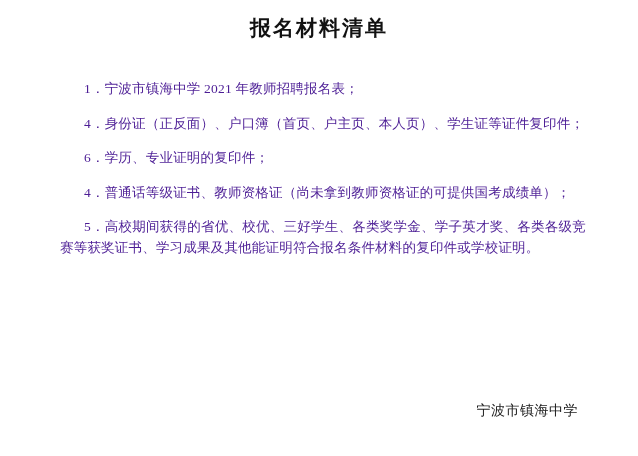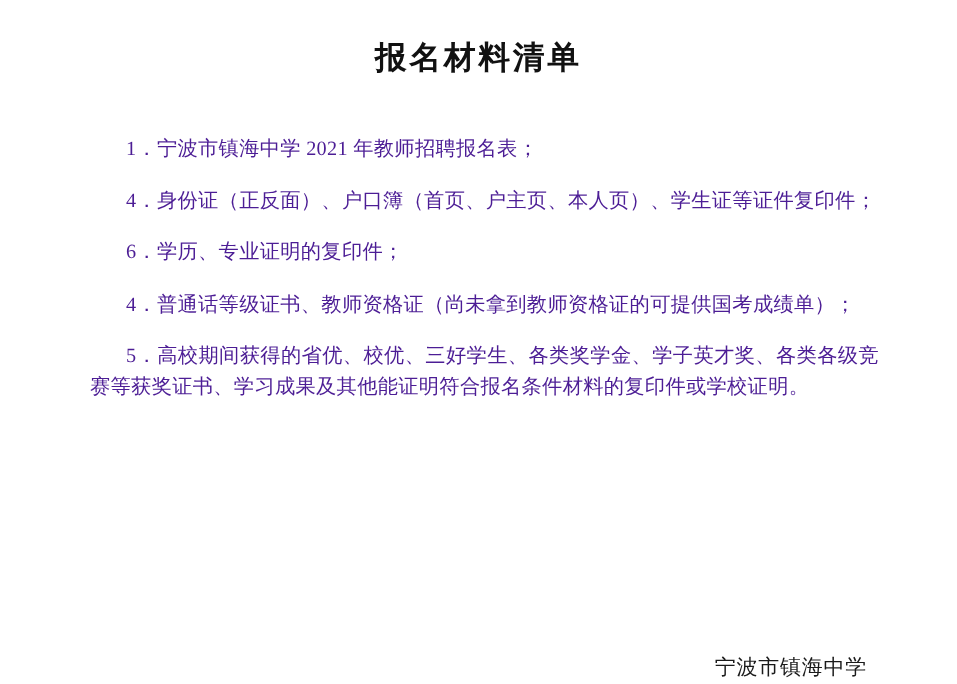--- a/index.html
+++ b/index.html
@@ -19,21 +19,21 @@
     width: 638px;
     height: 456px;
     box-sizing: border-box;
     padding: 0 40px;
   }
   .doc-title {
     text-align: center;
     font-size: 21px;
     font-weight: 700;
     letter-spacing: 2px;
-    margin-top: 24px;
+    margin-top: 14px;
     margin-bottom: 0;
     line-height: 1.4;
     color: #111111;
   }
   .body-block {
     margin-top: 36px;
     padding: 0 12px 0 20px;
   }
   .item {
     font-size: 13.5px;
@@ -43,21 +43,21 @@
     text-align: justify;
     color: #4c1d95;
     letter-spacing: 0.2px;
   }
   .item:last-child {
     margin-bottom: 4px;
   }
   .signature-block {
     position: absolute;
     right: 60px;
-    bottom: 20px;
+    bottom: 45px;
     text-align: center;
     font-size: 14px;
     line-height: 1.9;
     color: #1a1a1a;
     letter-spacing: 0.5px;
   }
   .sign-org {
     display: block;
   }
   .sign-date {

